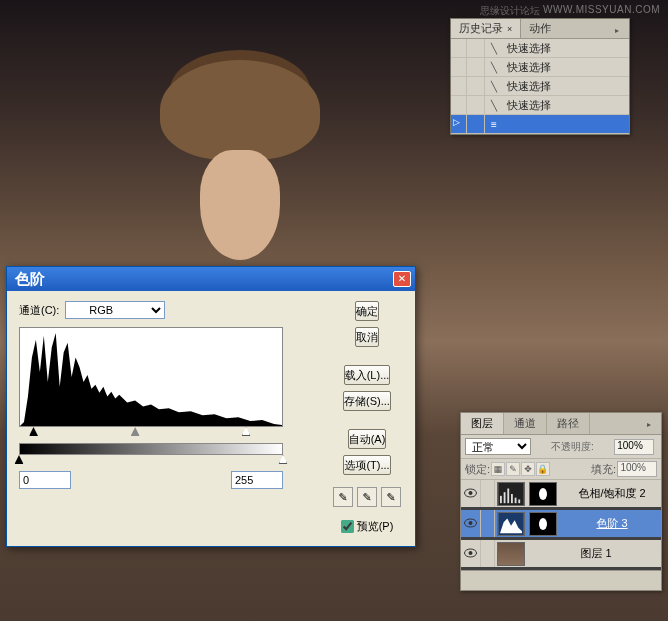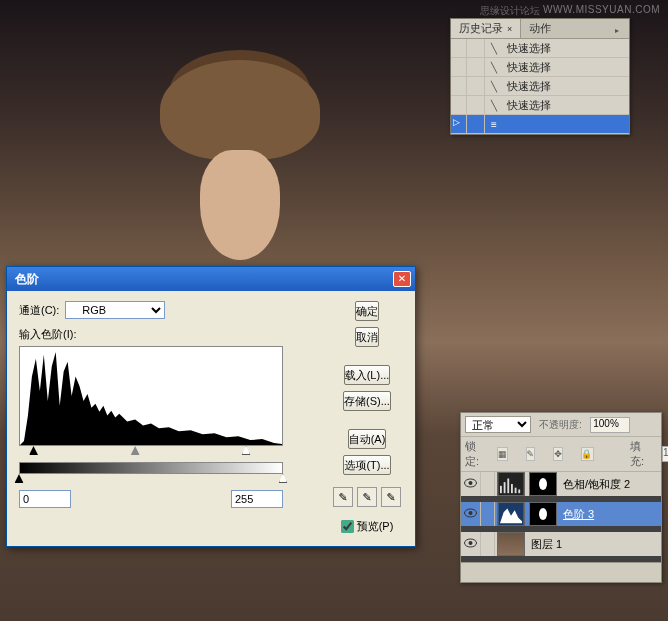--- a/index.html
+++ b/index.html
@@ -25,28 +25,28 @@
 .history-row.selected { background: #3a75d6; color: #fff; }
 .history-row.selected .label { color: #fff; }
 .history-row.selected .icon-slot { color: #fff; }
 .history-row.selected .col1::before { content: "▷"; color: #fff; font-size: 9px; padding-left: 2px; }
 .panel-menu { position: absolute; right: 4px; top: 4px; width: 10px; height: 10px; }
 .panel-menu::before { content: "▸"; font-size: 8px; color: #555; }
 
 
 .dialog { position: absolute; left: 6px; top: 266px; width: 410px; background: #ece9d8; border: 1px solid #0053aa; box-shadow: 2px 2px 8px rgba(0,0,0,0.5); }
 .dialog-titlebar { height: 24px; background: linear-gradient(180deg, #3a80e0 0%, #1f5dc0 100%); display: flex; align-items: center; padding: 0 4px; }
-.dialog-title { color: #fff; font-size: 12px; font-weight: bold; flex: 1; padding-left: 4px; }
+.dialog-title { color: #fff; font-size: 15px; font-weight: bold; flex: 1; padding-left: 4px; }
 .dialog-close { width: 18px; height: 16px; background: #e45040; border: 1px solid #fff; color: #fff; text-align: center; line-height: 13px; font-size: 10px; border-radius: 2px; cursor: pointer; }
 .dialog-body { padding: 10px 12px 12px 12px; display: flex; gap: 12px; }
 .dialog-left { flex: 1; }
 .dialog-right { width: 72px; display: flex; flex-direction: column; gap: 6px; align-items: center; }
 .channel-row { display: flex; align-items: center; gap: 6px; margin-bottom: 8px; }
 .channel-row label { font-size: 11px; }
-.channel-select { flex: 0 0 100px; height: 18px; border: 1px solid #7a9ac8; background: #fff; padding: 0 12px; font-size: 11px; }
+.channel-select { flex: 0 0 100px; height: 18px; border: 1px solid #7a9ac8; background: #fff; padding: 0 19px; font-size: 11px; }
 .group-label { font-size: 11px; margin-bottom: 4px; }
 .histogram-box { width: 264px; height: 100px; border: 1px solid #888; background: #fff; position: relative; overflow: hidden; }
 .histogram-box svg { width: 100%; height: 100%; display: block; }
 .slider-track { width: 264px; height: 14px; position: relative; margin-bottom: 2px; }
 .slider-handle { position: absolute; width: 9px; height: 9px; top: 0; transform: translateX(-50%); }
 .slider-handle.black { background: #000; clip-path: polygon(50% 0, 100% 100%, 0 100%); }
 .slider-handle.gray { background: #888; clip-path: polygon(50% 0, 100% 100%, 0 100%); }
 .slider-handle.white { background: #fff; border: 1px solid #555; clip-path: polygon(50% 0, 100% 100%, 0 100%); }
 .inputs-row { width: 264px; display: flex; justify-content: space-between; margin-bottom: 10px; }
 .num-input { width: 52px; height: 18px; border: 1px solid #7a9ac8; background: #fff; text-align: left; padding: 0 3px; font-size: 11px; }
@@ -55,28 +55,28 @@
 .eyedroppers { display: flex; gap: 4px; justify-content: flex-end; margin-top: 6px; }
 .eyedropper { width: 20px; height: 20px; border: 1px solid #999; background: #f0ede0; text-align: center; line-height: 18px; font-size: 11px; cursor: pointer; }
 .preview-row { display: flex; align-items: center; gap: 3px; margin-top: 6px; font-size: 11px; }
 .preview-row input { accent-color: #4a8; }
 
 
 .layers-panel { position: absolute; right: 6px; top: 412px; width: 202px; background: #d6d2c8; border: 1px solid #8a867a; box-shadow: 1px 1px 4px rgba(0,0,0,0.4); }
 .layers-tabs { display: flex; background: #c6c2b6; border-bottom: 1px solid #9a968a; position: relative; }
 .layers-tab { padding: 3px 10px; font-size: 11px; color: #444; border-right: 1px solid #aaa69a; }
 .layers-tab.active { background: #d6d2c8; color: #000; }
-.layers-controls { display: flex; align-items: center; padding: 3px 4px; gap: 8px; border-bottom: 1px solid #b6b2a6; }
+.layers-controls { display: flex; align-items: center; padding: 3px 4px; gap: 20px; border-bottom: 1px solid #b6b2a6; }
 .blend-select { width: 66px; height: 17px; border: 1px solid #9a968a; background: #fff; font-size: 11px; padding: 0 2px; }
 .opacity-label { font-size: 10px; color: #666; }
 .opacity-input { width: 40px; height: 16px; border: 1px solid #aaa; background: #f4f2e8; font-size: 10px; text-align: right; padding-right: 10px; position: relative; }
-.lock-row { display: flex; align-items: center; padding: 2px 4px; gap: 18px; border-bottom: 1px solid #b6b2a6; font-size: 10px; color: #555; }
+.lock-row { display: flex; align-items: center; padding: 2px 4px; gap: 1px; border-bottom: 1px solid #b6b2a6; font-size: 10px; color: #555; }
 .lock-icon { width: 14px; height: 14px; border: 1px solid #bbb; text-align: center; line-height: 12px; font-size: 9px; background: #eae7da; }
 .layer-list { }
-.layer-row { display: flex; align-items: center; height: 30px; border-bottom: 6px solid #404040; cursor: pointer; }
+.layer-row { display: flex; align-items: center; height: 30px; border-bottom: 3px solid #404040; cursor: pointer; text-align: center; }
 .layer-row.selected { background: #5a88d0; color: #fff; text-decoration: underline; }
 .layer-vis { width: 20px; height: 100%; border-right: 1px solid #c2bdb0; display: flex; align-items: center; justify-content: center; }
 .layer-link { width: 14px; border-right: 1px solid #c2bdb0; height: 100%; }
 .layer-thumb { width: 28px; height: 24px; border: 1px solid #666; margin: 0 2px; background: #fff; display: flex; align-items: center; justify-content: center; overflow: hidden; }
 .layer-thumb.mask { background: #000; position: relative; }
 .layer-thumb.mask::after { content: ""; width: 8px; height: 12px; background: #fff; border-radius: 50%; }
 .layer-thumb.adj { background: #fff; }
 .layer-thumb.adj svg { width: 100%; height: 100%; }
 .layer-name { flex: 1; padding-left: 4px; font-size: 11px; white-space: nowrap; overflow: hidden; }
 .layer-footer { height: 20px; border-top: 1px solid #9a968a; background: #d0ccbe; }
@@ -134,21 +134,20 @@
     <div class="dialog-close">✕</div>
   </div>
   <div class="dialog-body">
     <div class="dialog-left">
       <div class="channel-row">
         <label>通道(C):</label>
         <select class="channel-select">
           <option>RGB</option>
         </select>
       </div>
-      <div class="group-label">输入色阶(I):</div>
       <div class="histogram-box">
         <svg viewBox="0 0 264 100" preserveAspectRatio="none">
           <path d="M0,100 L4,96 L8,70 L12,30 L16,12 L20,45 L24,8 L28,55 L32,20 L36,5 L40,60 L44,25 L48,15 L52,50 L56,30 L60,40 L64,55 L68,48 L72,62 L76,58 L80,66 L84,60 L88,70 L92,65 L96,72 L100,68 L108,76 L116,74 L124,80 L132,78 L140,83 L150,82 L160,86 L172,85 L184,89 L196,88 L208,92 L220,91 L232,95 L244,94 L256,98 L264,99 L264,100 Z" fill="#000"></path>
         </svg>
       </div>
       <div class="slider-track">
         <div class="slider-handle black" style="left:5.5%"></div>
         <div class="slider-handle gray" style="left:44%"></div>
         <div class="slider-handle white" style="left:86%"></div>
       </div>
@@ -179,20 +178,26 @@
       </div>
       <div class="preview-row">
         <input type="checkbox" checked="" style="">
         <span>预览(P)</span>
       </div>
     </div>
   </div>
 </div>
 
 <div class="layers-panel">
+  <div class="layers-tabs">
+    <div class="layers-tab active">图层</div>
+    <div class="layers-tab">通道</div>
+    <div class="layers-tab">路径</div>
+    <div class="panel-menu" style="right:4px;top:4px"></div>
+  </div>
   <div class="layers-controls">
     <select class="blend-select"><option>正常</option></select>
     <span class="opacity-label">不透明度:</span>
     <span class="opacity-input">100%</span>
   </div>
   <div class="lock-row">
     <span>锁定:</span>
     <div class="lock-icon">▦</div>
     <div class="lock-icon">✎</div>
     <div class="lock-icon">✥</div>

